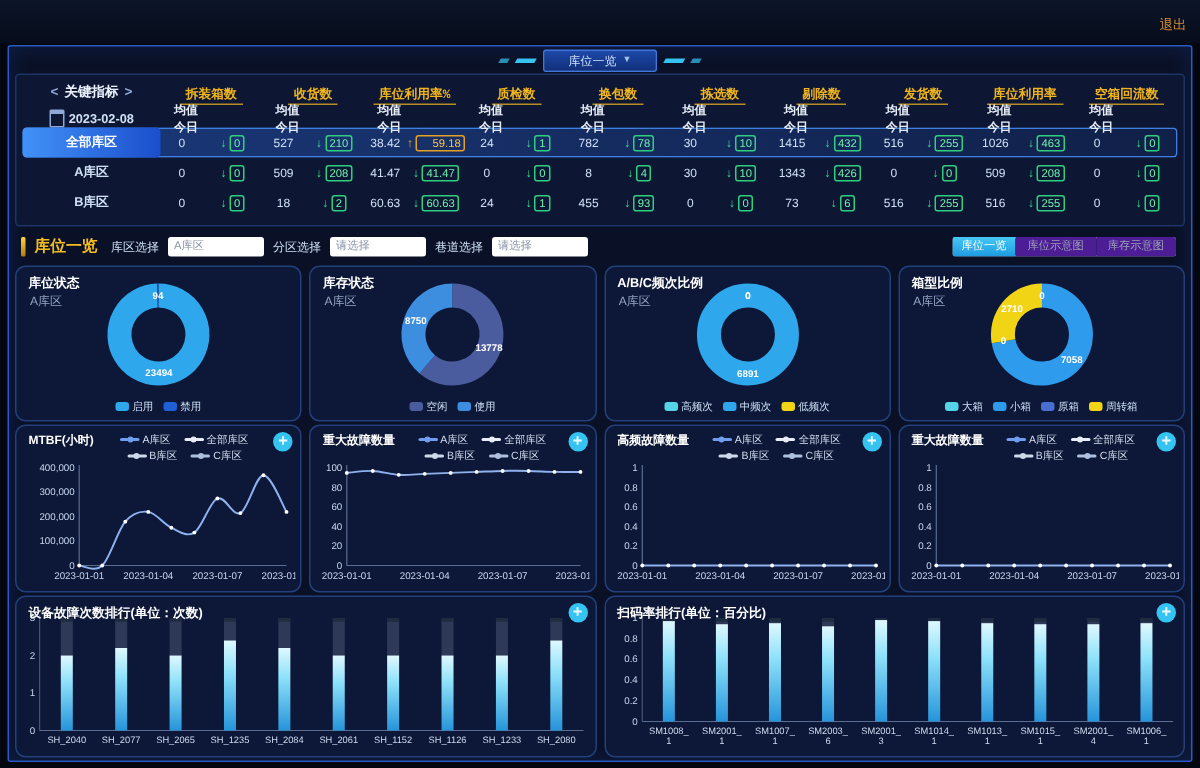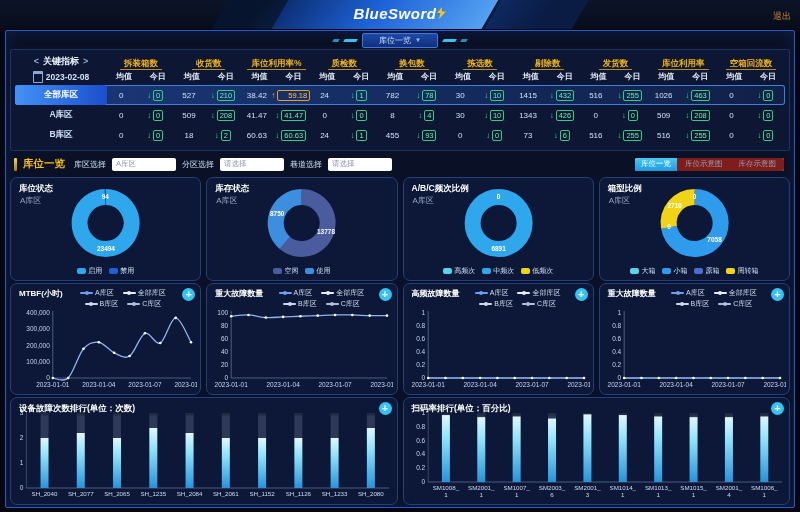--- a/index.html
+++ b/index.html
@@ -23,25 +23,25 @@
   .nav-dash.sm{width:6px;opacity:.7;}
   .nav-pill{min-width:62px;height:13px;padding:0 6px;background:linear-gradient(180deg,#1d49a8,#122f7a);
             border:1px solid #3f76e0;border-radius:2px;color:#cfe2ff;font-size:8px;
             display:flex;align-items:center;justify-content:center;gap:4px;cursor:pointer;}
   .caret{font-size:6px;color:#9fc0f0;}
   
   .kpi{flex:0 0 97px;background:#0d1733;border:1px solid #1d3466;border-radius:3px;padding:2px 4px 1px;}
   .trow{display:grid;grid-template-columns:92px repeat(10,1fr);align-items:center;}
   .gtrow{height:16px;}
   .gtitle{text-align:center;}
-  .gtitle .t{color:#f0b41c;font-weight:bold;font-size:8.5px;border-bottom:1px solid rgba(240,180,28,.75);padding:0 4px 1px;white-space:nowrap;}
+  .gtitle .t{color:#f0b41c;font-weight:bold;font-size:8.5px;border-bottom:1px solid rgba(240,180,28,.75);padding:0 4px 1px;white-space:nowrap;font-family:Liberation Mono, monospace;}
   .kpi-head{display:flex;align-items:center;justify-content:center;gap:4px;color:#eaf1fc;font-weight:bold;font-size:9px;}
   .pager{color:#8fb0e0;font-size:9px;cursor:pointer;}
   .subrow{height:17px;font-size:8px;color:#e6edf8;font-weight:bold;}
-  .subcell{display:flex;}
+  .subcell{display:flex;flex-direction:column;}
   .subcell span{width:50%;text-align:center;}
   .kdate{display:flex;align-items:center;justify-content:center;gap:3px;color:#cfe0f5;font-weight:bold;font-size:8.5px;text-align:right;}
   .calicon{width:8px;height:8px;border:1px solid #8fa8d8;border-top:3px solid #8fa8d8;border-radius:1px;display:inline-block;}
   .drow{height:20px;font-size:8px;color:#cfe0f5;border-radius:3px;cursor:pointer;}
   .drow.selected{background:linear-gradient(90deg,rgba(47,111,237,.38),rgba(23,52,120,.30));box-shadow:0 0 0 1px #3f7fe0 inset;}
   .rlabel{font-weight:bold;text-align:center;font-size:8.5px;height:100%;display:flex;align-items:center;justify-content:center;}
   .drow.selected .rlabel{background:linear-gradient(90deg,#4292f8,#1b4ecc);border-radius:3px;color:#fff;}
   .cell{display:flex;height:100%;align-items:center;}
   .cell .avg{width:42%;text-align:center;}
   .cell .tod{width:58%;display:flex;align-items:center;justify-content:center;gap:2px;}
@@ -51,21 +51,21 @@
   .vbox{border:1px solid #2fcf7f;color:#6ef2ad;font-size:7.5px;padding:0 2px;border-radius:2px;line-height:9px;}
   .vbox.up{border-color:#e8a020;color:#ffc247;padding-left:10px;}
   
   .filterbar{flex:0 0 22px;display:flex;align-items:center;gap:6px;padding:0 4px;position:relative;}
   .fb-bar{width:3px;height:13px;background:linear-gradient(180deg,#ffd23e,#b57a10);border-radius:1px;}
   .fb-title{color:#f5bd1d;font-weight:bold;font-size:10.5px;margin-right:3px;}
   .fb-label{font-size:8px;color:#cfe0f5;}
   .fb-input{width:56px;height:13px;background:#fff;border:none;border-radius:2px;font-size:7.5px;color:#8a93a8;padding:0 4px;font-family:"Liberation Sans",sans-serif;}
   .seg{position:absolute;right:6px;display:flex;height:13px;border-radius:2px;overflow:hidden;box-shadow:0 0 0 1px #dfe4ec inset;}
   .seg .on{background:linear-gradient(180deg,#45c8f5,#1e9ae0);color:#fff;font-size:7.5px;display:flex;align-items:center;padding:0 6px;cursor:pointer;white-space:nowrap;}
-  .seg .off{background:#7f1d1d;color:#9aa3b5;font-size:7.5px;display:flex;align-items:center;padding:0 8px;cursor:pointer;white-space:nowrap;}
+  .seg .off{background:#4c1d95;color:#9aa3b5;font-size:7.5px;display:flex;align-items:center;padding:0 8px;cursor:pointer;white-space:nowrap;}
   
   .cardrow{display:grid;gap:5px;}
   #pie-row{grid-template-columns:repeat(4,1fr);flex:0 0 104px;}
   #line-row{grid-template-columns:repeat(4,1fr);flex:0 0 112px;}
   #bar-row{grid-template-columns:repeat(2,1fr);flex:1;}
   .card{background:#0d1838;border:1px solid #22407c;border-radius:7px;position:relative;overflow:hidden;}
   .ctitle{position:absolute;left:8px;top:5px;font-size:8.5px;font-weight:bold;color:#fff;z-index:2;white-space:nowrap;}
   .pie-sub{position:absolute;left:9px;top:17px;font-size:8px;color:#98a6c4;z-index:2;}
   .plegend{position:absolute;bottom:4px;width:100%;display:flex;justify-content:center;gap:7px;font-size:7px;color:#cfe0f5;align-items:center;z-index:2;}
   .pmark{width:9px;height:6px;border-radius:2px;display:inline-block;margin-right:2px;}
@@ -78,27 +78,20 @@
   .lmark i{position:absolute;left:50%;top:50%;width:4px;height:4px;border-radius:50%;transform:translate(-50%,-50%);display:block;}
   .expand{position:absolute;right:5px;top:4px;width:13px;height:13px;border-radius:50%;background:#35c3f2;color:#eaf8ff;
           display:flex;align-items:center;justify-content:center;font-size:11px;line-height:1;z-index:3;cursor:pointer;font-weight:bold;}
   .chartbox{position:absolute;left:3px;right:3px;bottom:1px;z-index:1;}
   svg text{font-family:"Liberation Sans",sans-serif;}
 </style>
 </head>
 <body>
 
 <div class="topbar">
-  <div class="logo-wrap">
-    <div class="logo-wing"></div>
-    <div class="logo-band"></div>
-    <div class="logo-text"><span>BlueSword</span><span class="bolt"><svg width="9" height="12" viewBox="0 0 9 12">
-            <polygon points="5,0 0,6 3.4,6 2,12 9,4.6 4.8,4.6" fill="#f5c518"></polygon>
-          </svg></span></div>
-  </div>
   <div class="logout">退出</div>
 </div>
 
 <div class="main">
 
   <div class="navstrip">
     <span class="nav-dash sm"></span>
     <span class="nav-dash"></span>
     <div class="nav-pill">
       <span>库位一览</span>

